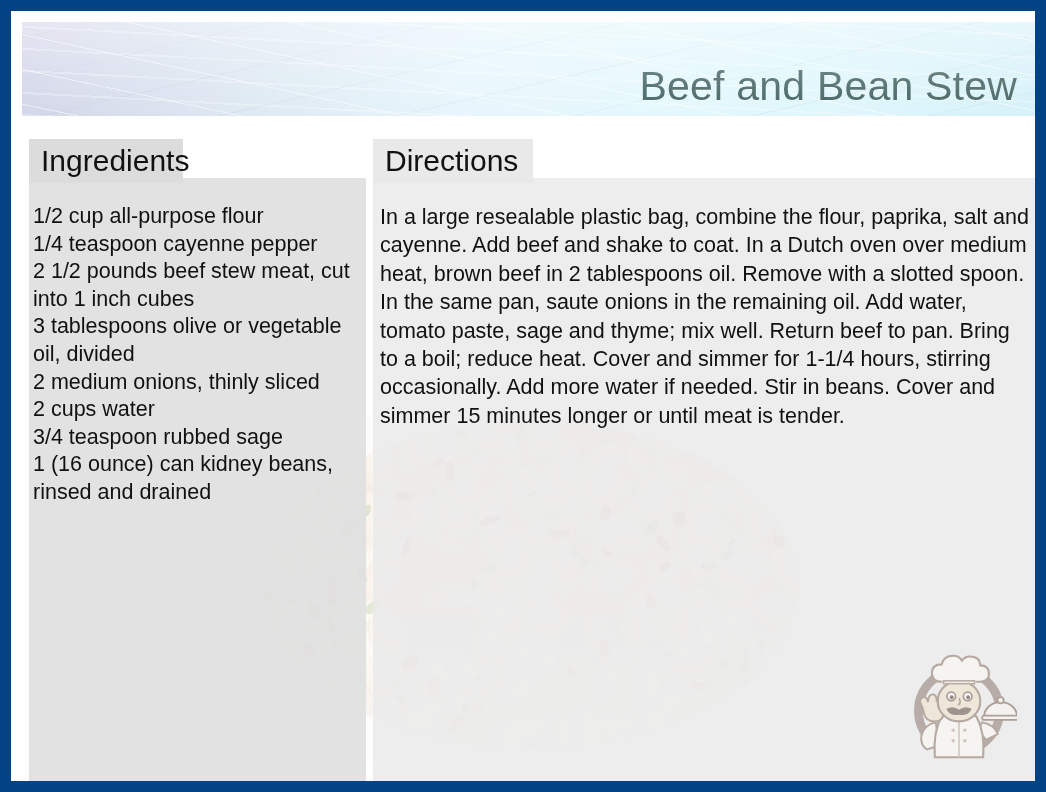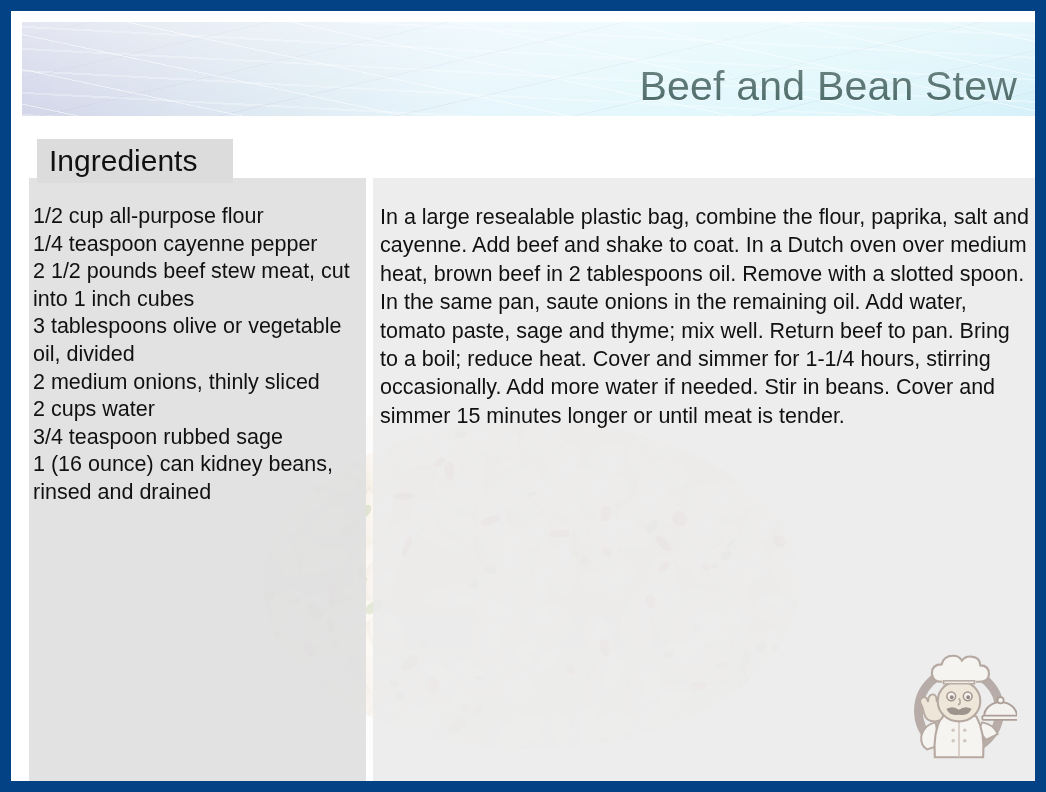--- a/index.html
+++ b/index.html
@@ -149,21 +149,21 @@
     box-sizing: border-box;
     white-space: nowrap;
     z-index: 4;
   }
   .panel {
     position: absolute;
     background: rgba(224,224,224,0.92);
     z-index: 2;
   }
 
-  #tab-ingredients { left: 18px;  top: 128px; width: 196px; margin-left: 8px; }
+  #tab-ingredients { left: 18px;  top: 128px; width: 154px; }
   #panel-ingredients {
     left: 18px; top: 167px; width: 337px; height: 614px;
   }
   #tab-directions  { left: 362px; top: 128px; width: 160px;
                      background: #e9e9e9; }
   #panel-directions {
     left: 362px; top: 167px; width: 666px; height: 614px;
     background: rgba(234,234,234,0.86);
   }
 
@@ -220,20 +220,21 @@
       <div class="ing">1/4 teaspoon cayenne pepper</div>
       <div class="ing">2 1/2 pounds beef stew meat, cut into 1 inch cubes</div>
       <div class="ing">3 tablespoons olive or vegetable oil, divided</div>
       <div class="ing">2 medium onions, thinly sliced</div>
       <div class="ing">2 cups water</div>
       <div class="ing">3/4 teaspoon rubbed sage</div>
       <div class="ing">1 (16 ounce) can kidney beans, rinsed and drained</div>
     </div>
 
   <div class="panel" id="panel-directions"></div>
+  <div class="tab" id="tab-directions">Directions</div>
   <div class="panel-body" id="directions-text">In a large resealable plastic bag, combine the flour, paprika, salt and cayenne. Add beef and shake to coat. In a Dutch oven over medium heat, brown beef in 2 tablespoons oil. Remove with a slotted spoon. In the same pan, saute onions in the remaining oil. Add water, tomato paste, sage and thyme; mix well. Return beef to pan. Bring to a boil; reduce heat. Cover and simmer for 1-1/4 hours, stirring occasionally. Add more water if needed. Stir in beans. Cover and simmer 15 minutes longer or until meat is tender.</div>
 
   <div id="photo-layer">
     <div class="bowl"></div>
     <div class="beanfield" id="beanfield">
         <div class="bean" style="left: 507.169px; top: 95.8436px; width: 53.1799px; height: 35.6125px; transform: rotate(62.0393deg);"></div>
         <div class="bean" style="left: 102.297px; top: 266.635px; width: 62.6902px; height: 26.2459px; transform: rotate(142.69deg);"></div>
         <div class="bean" style="left: 206.047px; top: -13.1792px; width: 61.9354px; height: 25.5386px; transform: rotate(96.263deg);"></div>
         <div class="bean" style="left: 431.96px; top: 83.5897px; width: 42.6844px; height: 35.0639px; transform: rotate(147.692deg);"></div>
         <div class="bean" style="left: 186.465px; top: 27.1223px; width: 46.7848px; height: 27.6049px; transform: rotate(94.3152deg);"></div>

